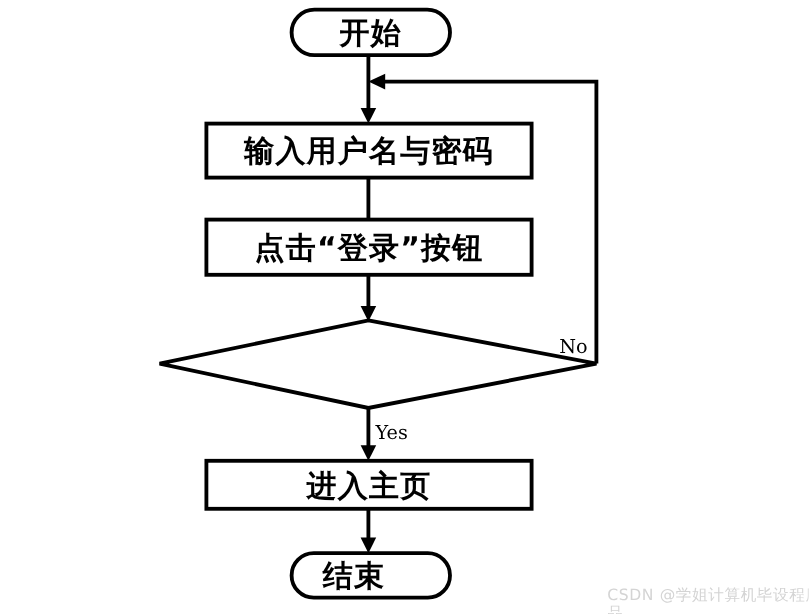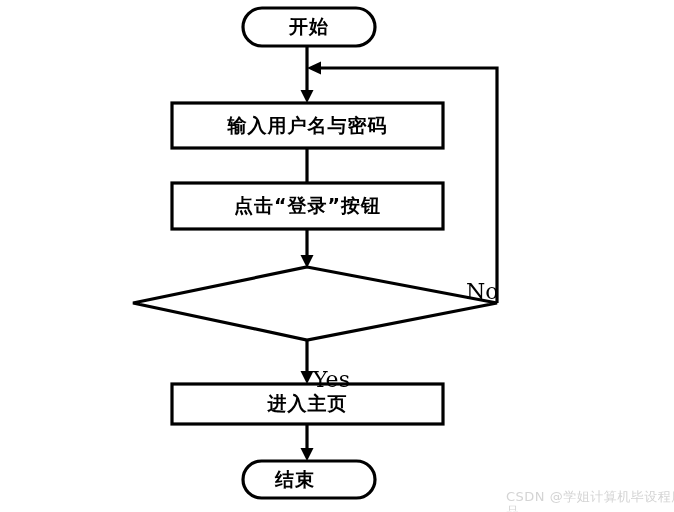--- a/index.html
+++ b/index.html
@@ -48,27 +48,27 @@
     justify-content: center;
     text-align: center;
     color: #000000;
     font-family: "DejaVu Sans", "Liberation Sans", sans-serif;
     font-weight: bold;
     letter-spacing: 1px;
     white-space: nowrap;
     pointer-events: none;
   }
   .label-cjk {
-    font-size: 19px;
+    font-size: 25px;
   }
   .edge-label {
     position: absolute;
     color: #000000;
     font-family: "DejaVu Serif", "Liberation Serif", serif;
-    font-size: 22px;
+    font-size: 16px;
     font-weight: normal;
     white-space: nowrap;
   }
   .watermark {
     position: absolute;
     color: #d4d4d4;
     font-family: "DejaVu Sans", "Liberation Sans", sans-serif;
     font-size: 13px;
     letter-spacing: 0.5px;
     white-space: nowrap;
@@ -116,20 +116,20 @@
 
   <div class="node-label label-cjk" style="left:172px; top:183px; width:271px; height:46px;">点击“登录”按钮</div>
 
   <div class="node-label label-cjk" style="left:172px; top:103px; width:271px; height:45px;">输入用户名与密码</div>
 
 
   <div class="node-label label-cjk" style="left:172px; top:384px; width:271px; height:40px;">进入主页</div>
 
   <div class="node-label label-cjk" style="left:243px; top:461px; width:104px; height:37px;">结束</div>
 
-  <div class="edge-label" style="left:313px; top:351px;margin-top:16px;">Yes</div>
+  <div class="edge-label" style="left:313px; top:351px;">Yes</div>
 
   <div class="edge-label" style="left:466px; top:279px;">No</div>
 
   <div class="watermark" style="left:506px; top:489px;">CSDN @学姐计算机毕设程序</div>
   <div class="watermark" style="left:506px; top:504px;">品</div>
 
 </div>
 
 </body></html>

